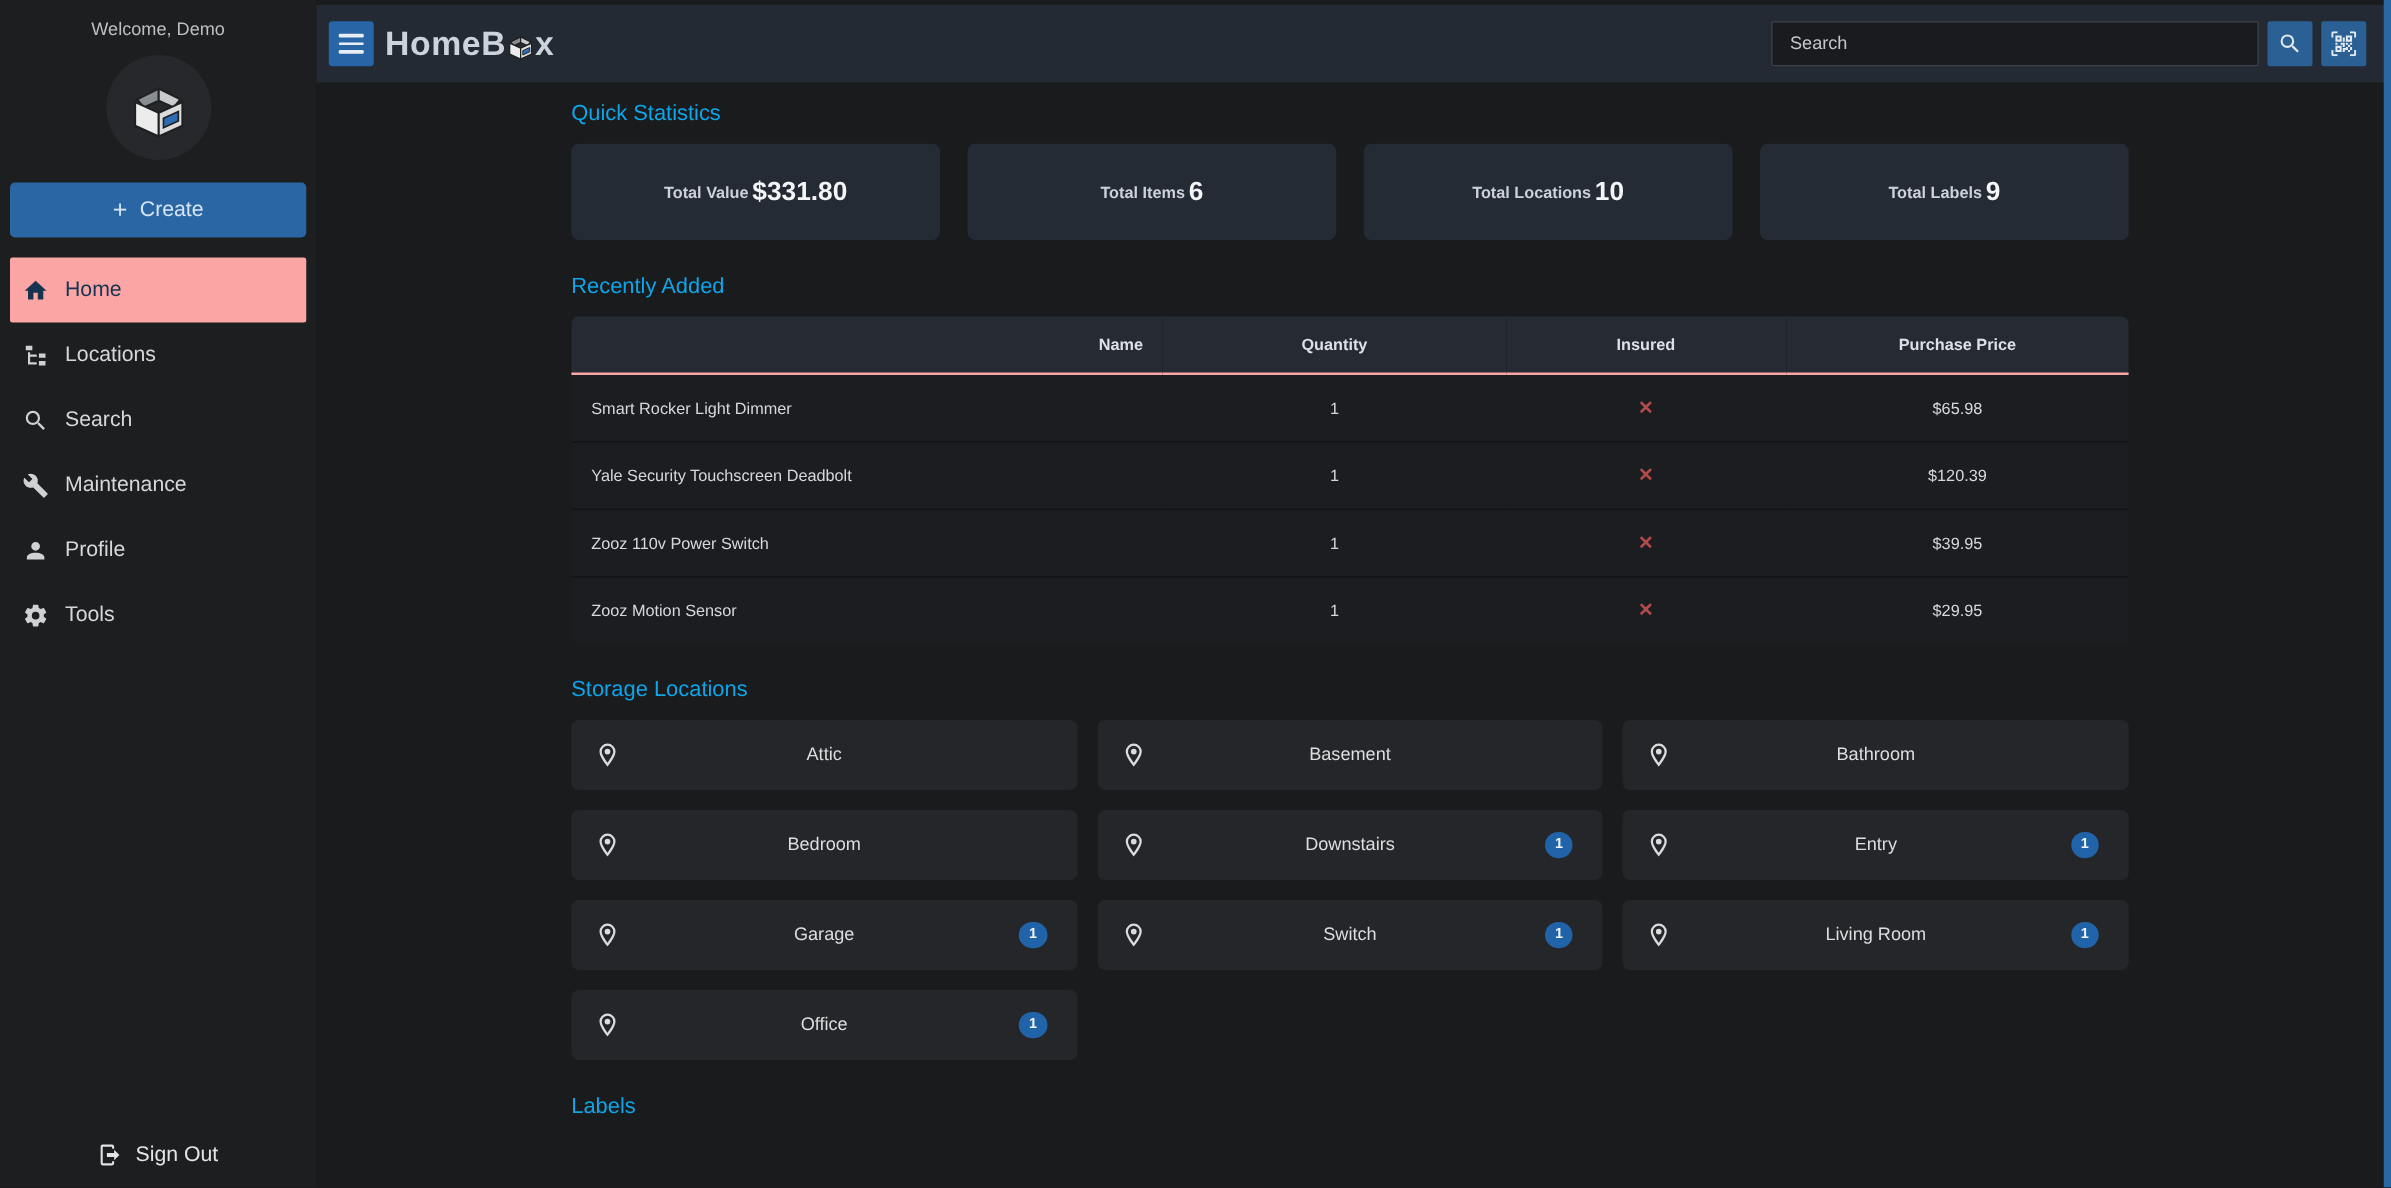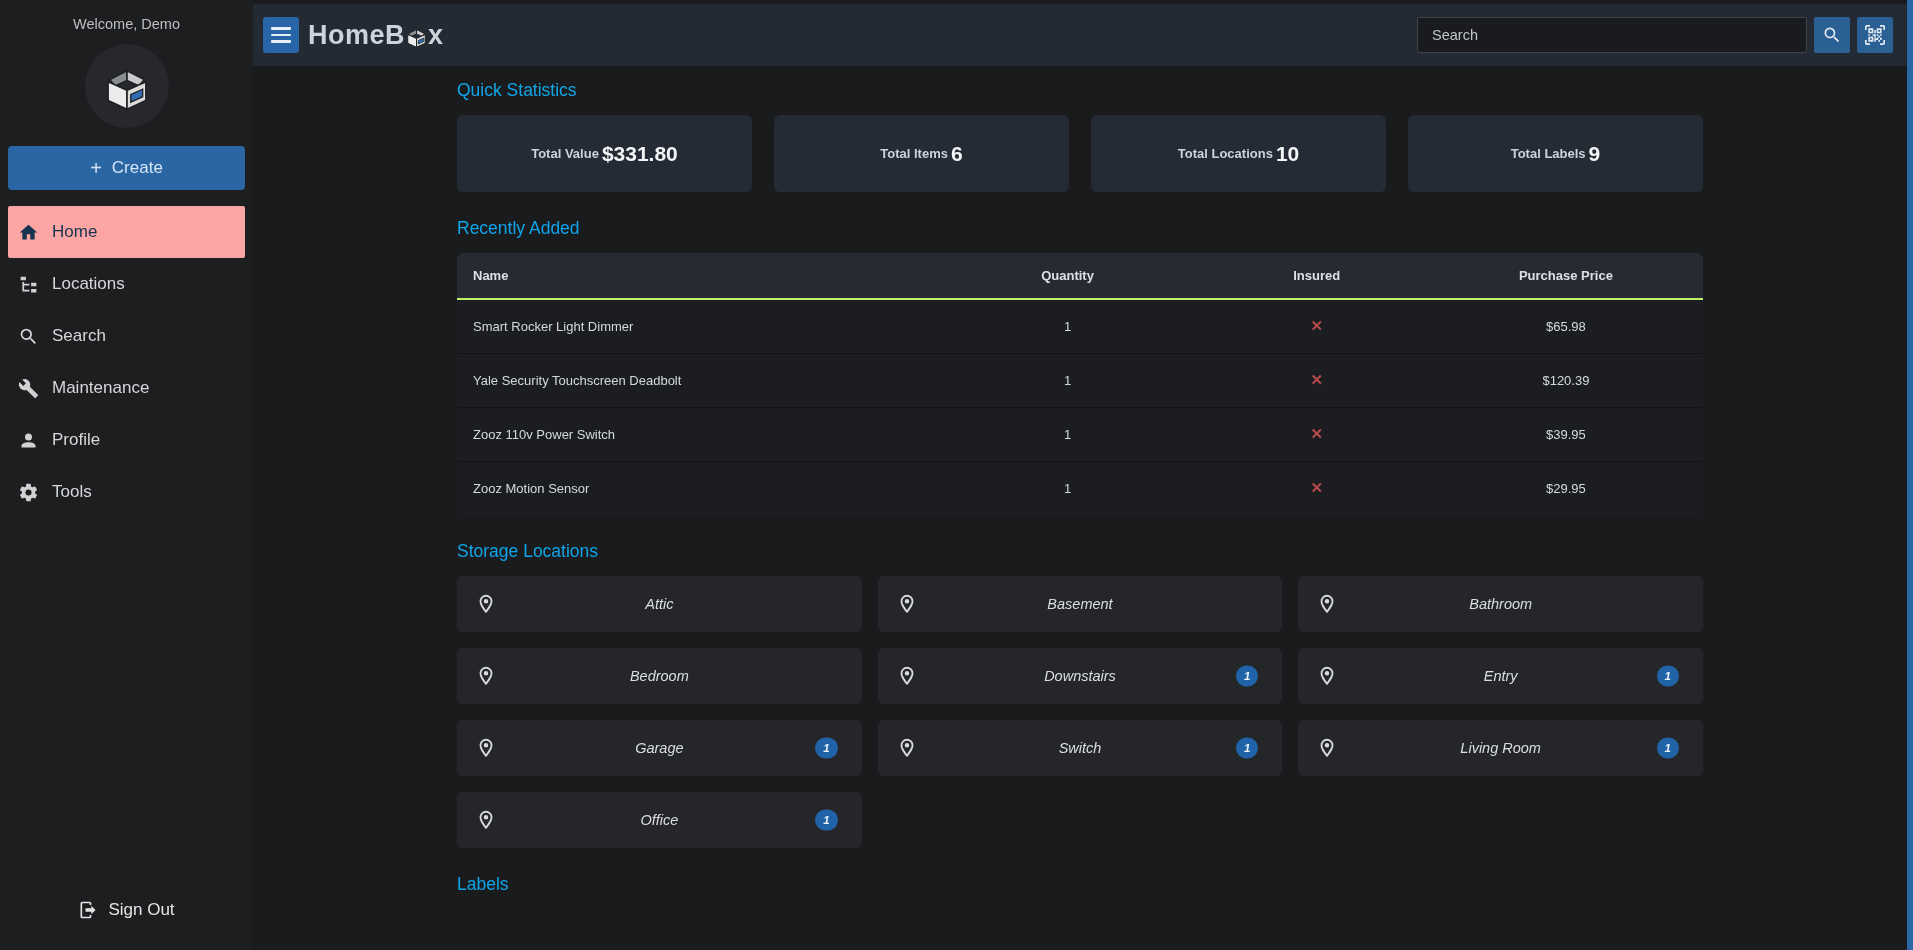--- a/index.html
+++ b/index.html
@@ -28,21 +28,21 @@
   .create-plus { font-size:20px; font-weight:400; }
   .nav { margin-top:16px; }
   .nav-item {
     height:52px; margin:0 8px; padding-left:10px; display:flex; align-items:center;
     gap:13px; color:#d5d7d9; font-size:17px; cursor:pointer; border-radius:2px;
   }
   .nav-item svg { width:21px; height:21px; fill:#cfd1d3; flex:none; }
   .nav-item.active { background:#fca5a5; color:#16344f; }
   .nav-item.active svg { fill:#16344f; }
   .signout {
-    position:absolute; bottom:30px; left:0; width:100%; display:flex;
+    position:absolute; bottom:16px; left:0; width:100%; display:flex;
     align-items:center; justify-content:center; gap:10px; color:#e3e4e5;
     font-size:17px; cursor:pointer;
   }
   .signout svg { width:20px; height:20px; fill:#e3e4e5; }
   
   .header {
     position:absolute; left:253px; top:4px; width:1660px; height:62px;
     background:#232a33; display:flex; align-items:center; z-index:1;
   }
   .hamburger {
@@ -83,34 +83,34 @@
   }
   .stat-label { font-size:13px; font-weight:700; color:#ccd2d9; }
   .stat-value { font-size:21px; font-weight:700; color:#f3f5f7; }
   
   .table-wrap { border-radius:6px; overflow:hidden; background:#1b1d21; }
   table { width:100%; border-collapse:collapse; font-size:13px; color:#d6d9dc; table-layout:fixed; }
   th {
     font-weight:700; padding:15px 16px; color:#dde1e6; background:#252a33;
     text-align:center; font-size:13px;
   }
-  th.col-name { text-align:left; width:38%; }
+  th.col-name { text-align:right; width:38%; }
   th.col-qty { width:22%; }
   th.col-ins { width:18%; }
   th.col-price { width:22%; }
   tbody tr { height:54px; border-top:1px solid #121316; background:#1b1d21; }
-  tbody tr:first-child { border-top:2px solid #bef264; }
+  tbody tr:first-child { border-top:2px solid #fca5a5; }
   td { padding:0 16px; text-align:center; }
   td.cell-name { text-align:left; }
   .x-mark { color:#b54a4a; font-weight:700; font-size:15px; }
   
   .loc-grid { display:grid; grid-template-columns:repeat(3,1fr); gap:16px; }
   .loc-card {
     height:56px; background:#242629; border-radius:6px; position:relative;
-    display:flex; align-items:center; justify-content:center; cursor:pointer;font-style:italic;
+    display:flex; align-items:center; justify-content:center; cursor:pointer;
   }
   .loc-pin { position:absolute; left:18px; top:50%; transform:translateY(-50%); display:flex; }
   .loc-pin svg { width:22px; height:22px; fill:#d9dbdd; }
   .loc-name { font-size:14.5px; color:#dcdee0; }
   .loc-badge {
     position:absolute; right:24px; top:50%; transform:translateY(-50%);
     min-width:12px; padding:0 8px; height:21px; line-height:21px; border-radius:11px;
     background:#2063a8; color:#eef4fa; font-size:11.5px; font-weight:700; text-align:center;
   }
   

